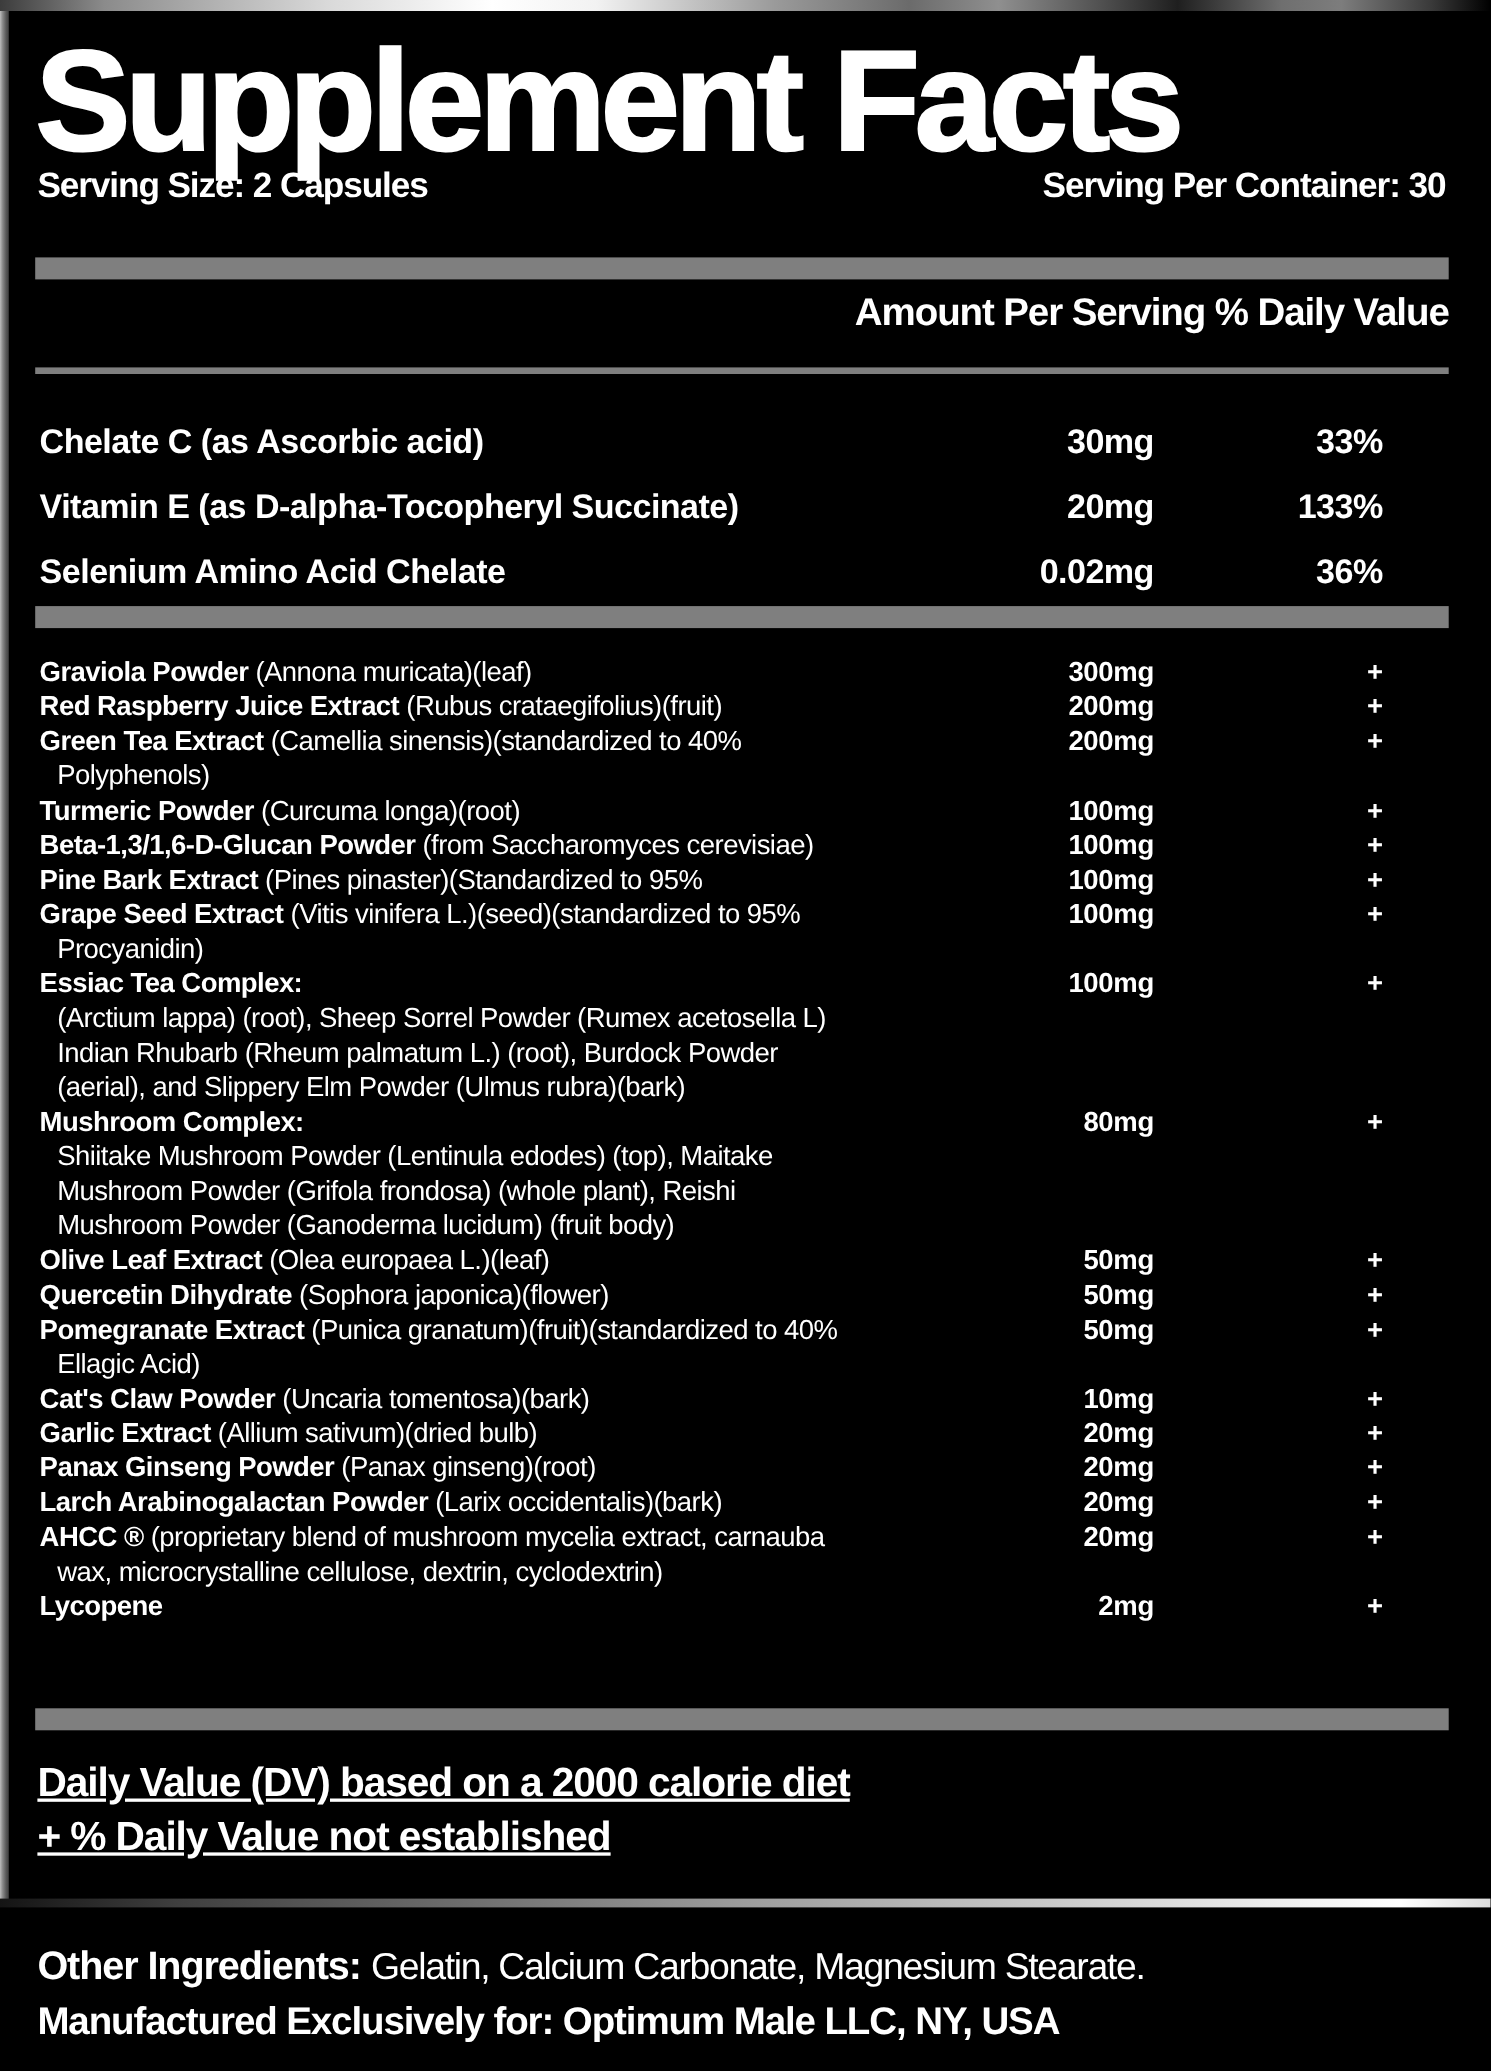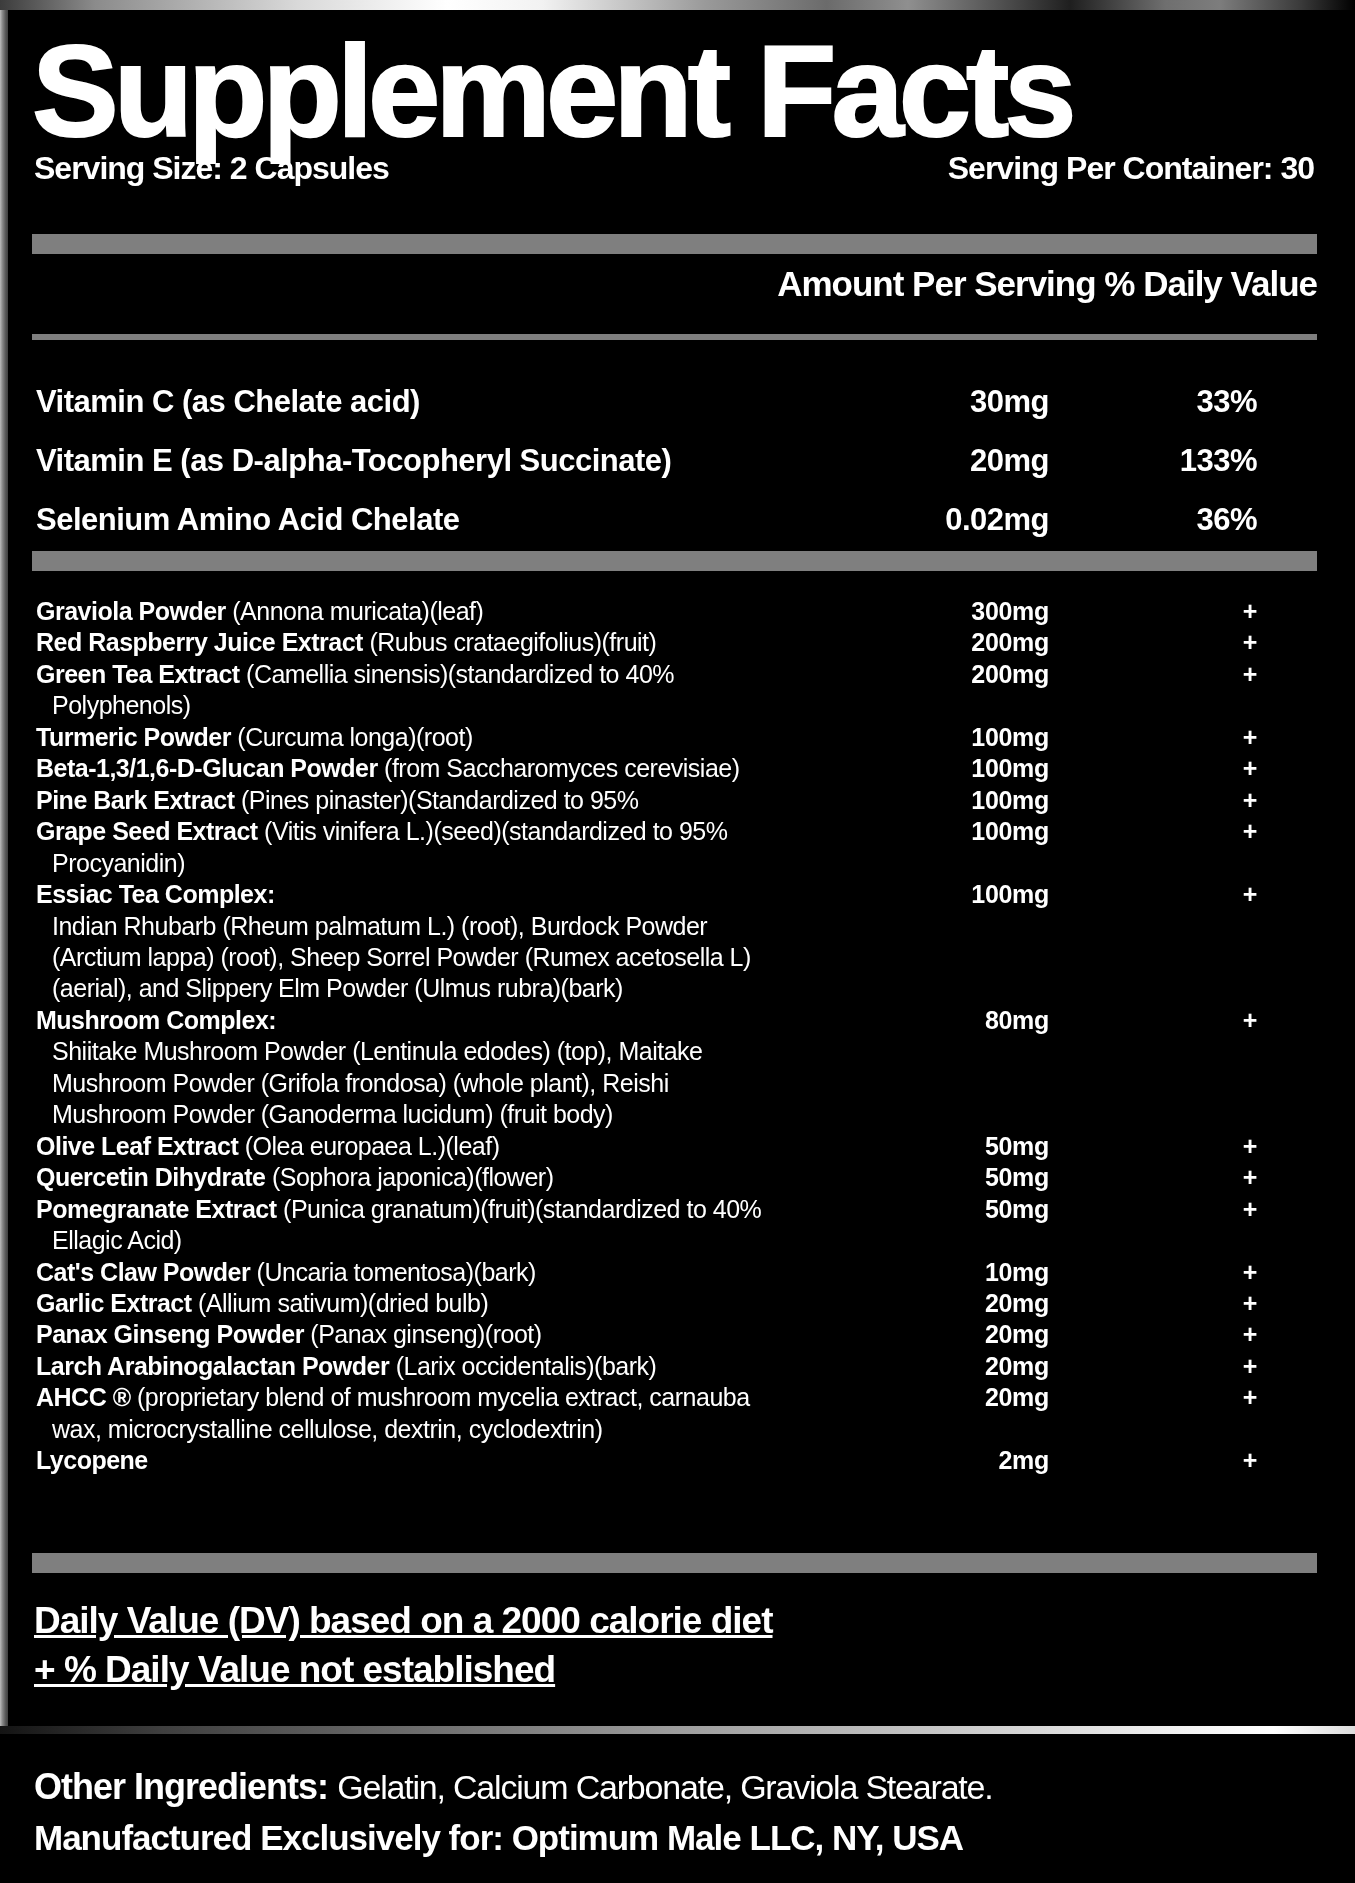--- a/index.html
+++ b/index.html
@@ -76,21 +76,21 @@
 </div>
 
 <div class="abs bar bar1"></div>
 
 <div class="abs col-header">Amount Per Serving % Daily Value</div>
 
 <div class="abs thin-rule"></div>
 
 <div class="abs vitamins">
   <div class="row-grid vit-row">
-    <div class="vit-name">Vitamin C (as Chelate acid)</div>
+    <div class="vit-name">Chelate C (as Ascorbic acid)</div>
     <div class="cell-amount">30mg</div>
     <div class="cell-dv">33%</div>
   </div>
 
   <div class="row-grid vit-row">
     <div class="vit-name">Vitamin E (as D-alpha-Tocopheryl Succinate)</div>
     <div class="cell-amount">20mg</div>
     <div class="cell-dv">133%</div>
   </div>
 
@@ -174,22 +174,22 @@
       </div>
     <div class="cell-amount ing-amount">100mg</div>
     <div class="cell-dv ing-dv">+</div>
   </div>
 
   <div class="row-grid ing-row">
     <div class="ing-name-cell">
       <div class="ing-line1">
         <span class="ing-name">Essiac Tea Complex:</span><span class="ing-detail"></span>
       </div>
-    <div class="ing-cont">Indian Rhubarb (Rheum palmatum L.) (root), Burdock Powder</div>
-        <div class="ing-cont">(Arctium lappa) (root), Sheep Sorrel Powder (Rumex acetosella L)</div>
+    <div class="ing-cont">(Arctium lappa) (root), Sheep Sorrel Powder (Rumex acetosella L)</div>
+        <div class="ing-cont">Indian Rhubarb (Rheum palmatum L.) (root), Burdock Powder</div>
         <div class="ing-cont">(aerial), and Slippery Elm Powder (Ulmus rubra)(bark)</div>
       </div>
     <div class="cell-amount ing-amount">100mg</div>
     <div class="cell-dv ing-dv">+</div>
   </div>
 
   <div class="row-grid ing-row">
     <div class="ing-name-cell">
       <div class="ing-line1">
         <span class="ing-name">Mushroom Complex:</span><span class="ing-detail"></span>
@@ -299,16 +299,16 @@
 
 <div class="abs footnotes">
   <div>Daily Value (DV) based on a 2000 calorie diet</div>
   <div>+ % Daily Value not established</div>
 </div>
 
 <div class="abs metal-divider"></div>
 
 <div class="abs other-row">
   <span class="other-label">Other Ingredients:</span>
-  <span class="other-value"> Gelatin, Calcium Carbonate, Graviola Stearate.</span>
+  <span class="other-value"> Gelatin, Calcium Carbonate, Magnesium Stearate.</span>
 </div>
 
 <div class="abs manufactured">Manufactured Exclusively for: Optimum Male LLC, NY, USA</div>
 
 </body></html>

